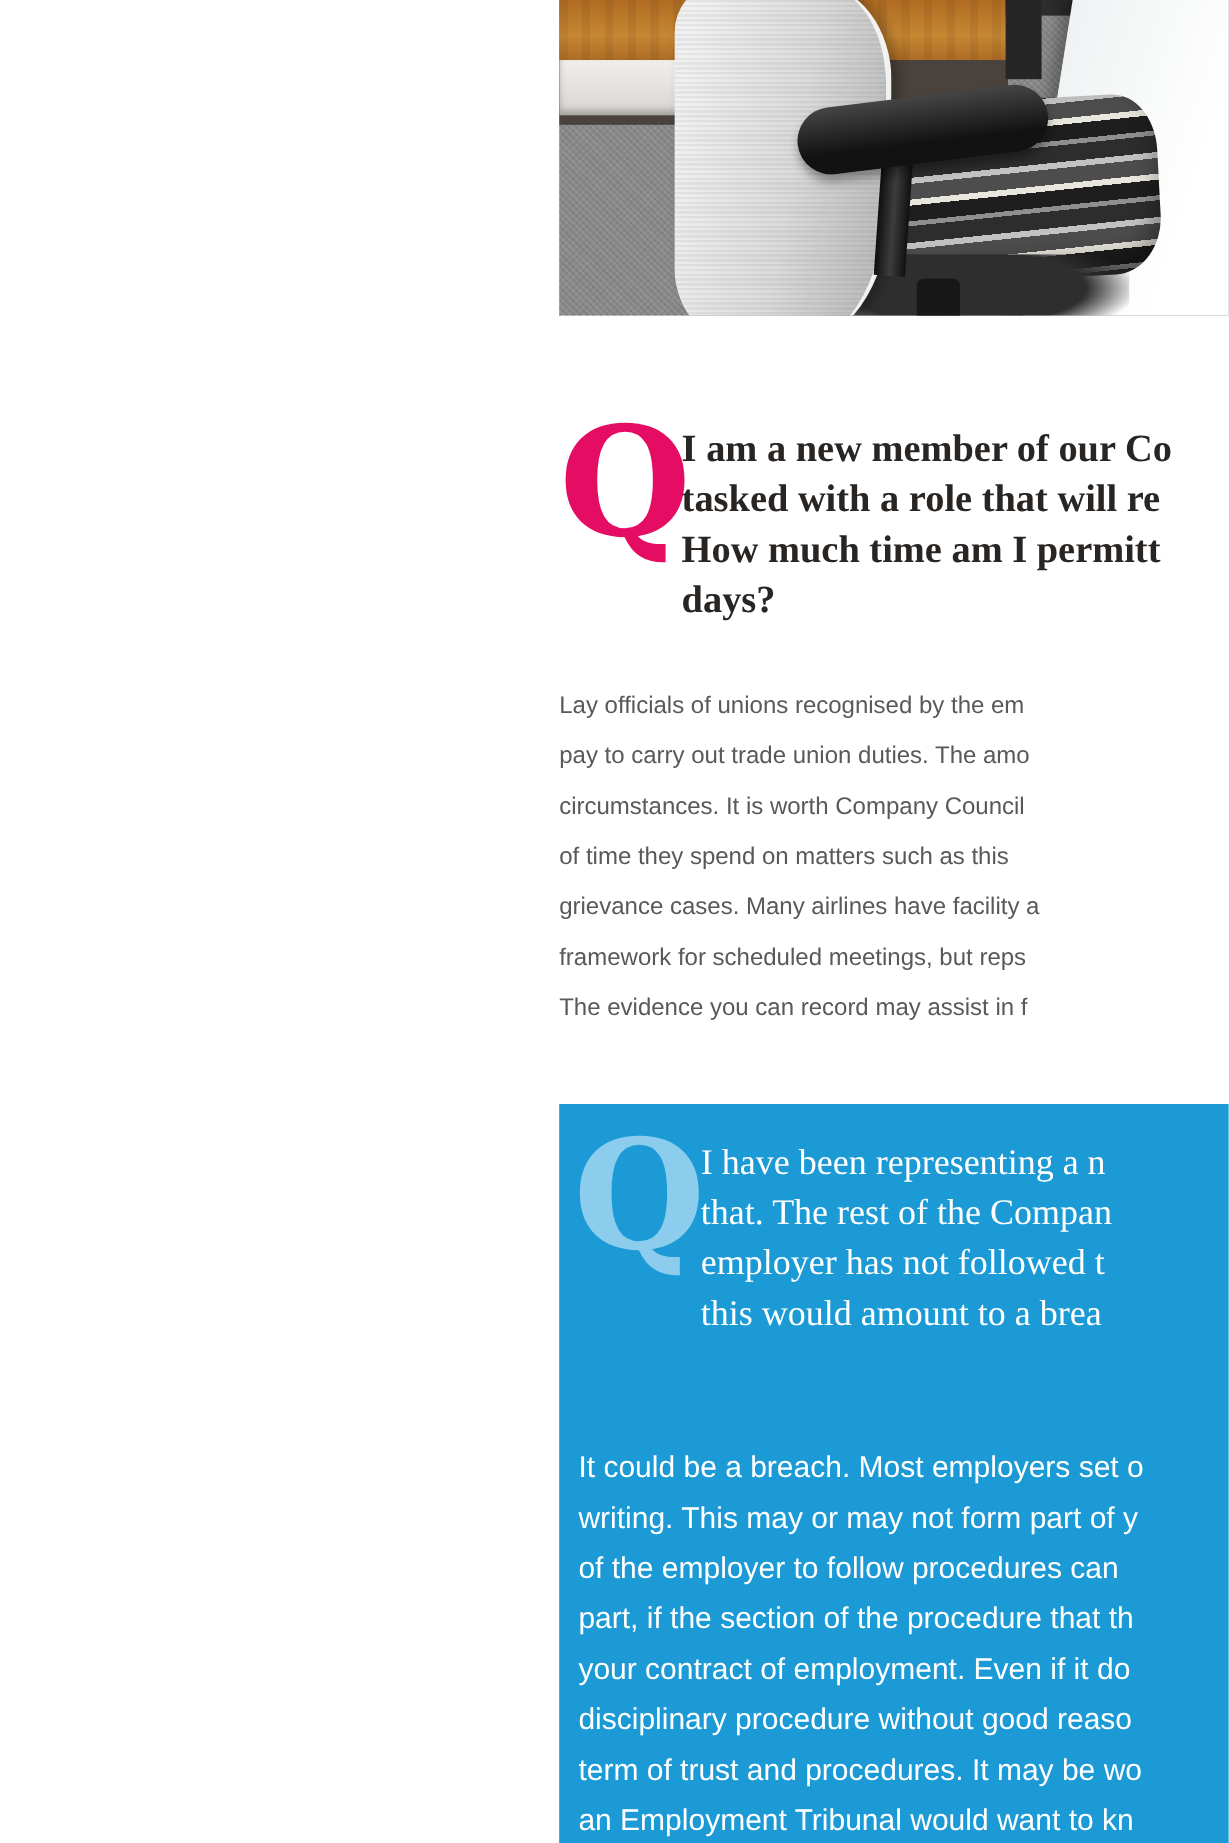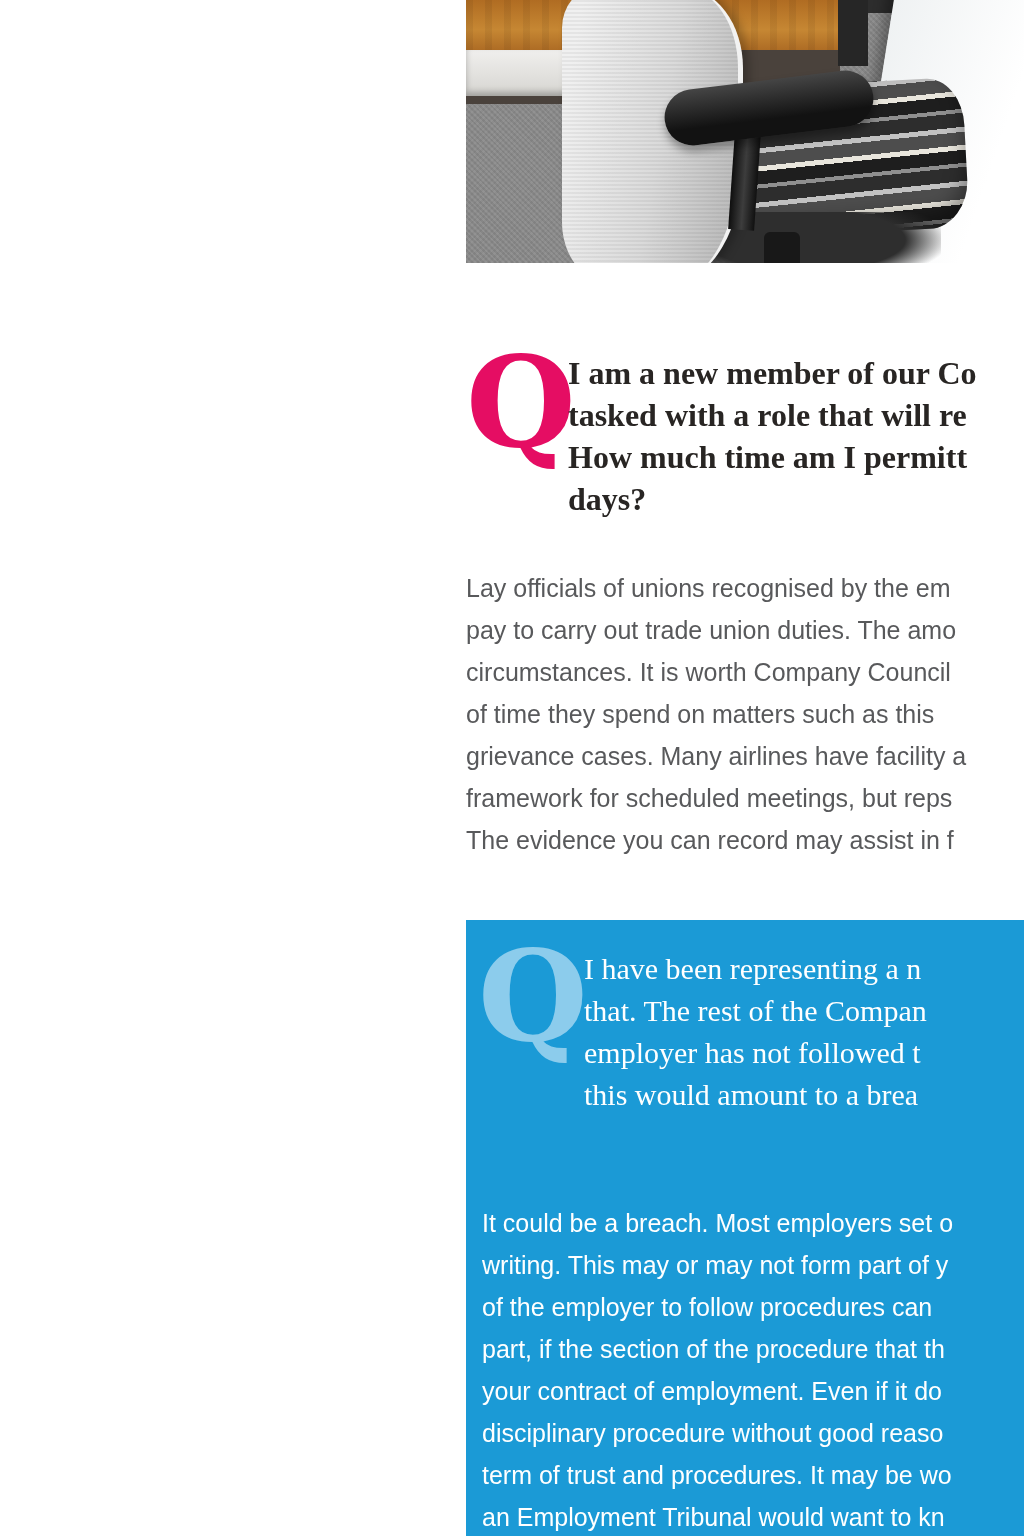--- a/index.html
+++ b/index.html
@@ -86,21 +86,21 @@
   }
   .heading {
     position: absolute; left: 102px; top: 6px;
     font-family: "Liberation Serif", serif; font-weight: 700;
     font-size: 32px; line-height: 42px;
     color: #282523;
     white-space: nowrap;
   }
   .body-text {
     position: absolute; left: 466px; top: 567px;
-    font-size: 25px; line-height: 42px;
+    font-size: 20px; line-height: 42px;
     color: #58595b;
     white-space: nowrap;
   }
 
   
   .blue-box {
     position: absolute; left: 466px; top: 920px; width: 558px; height: 616px;
     background: #1b9ad6;
     overflow: visible;
   }

